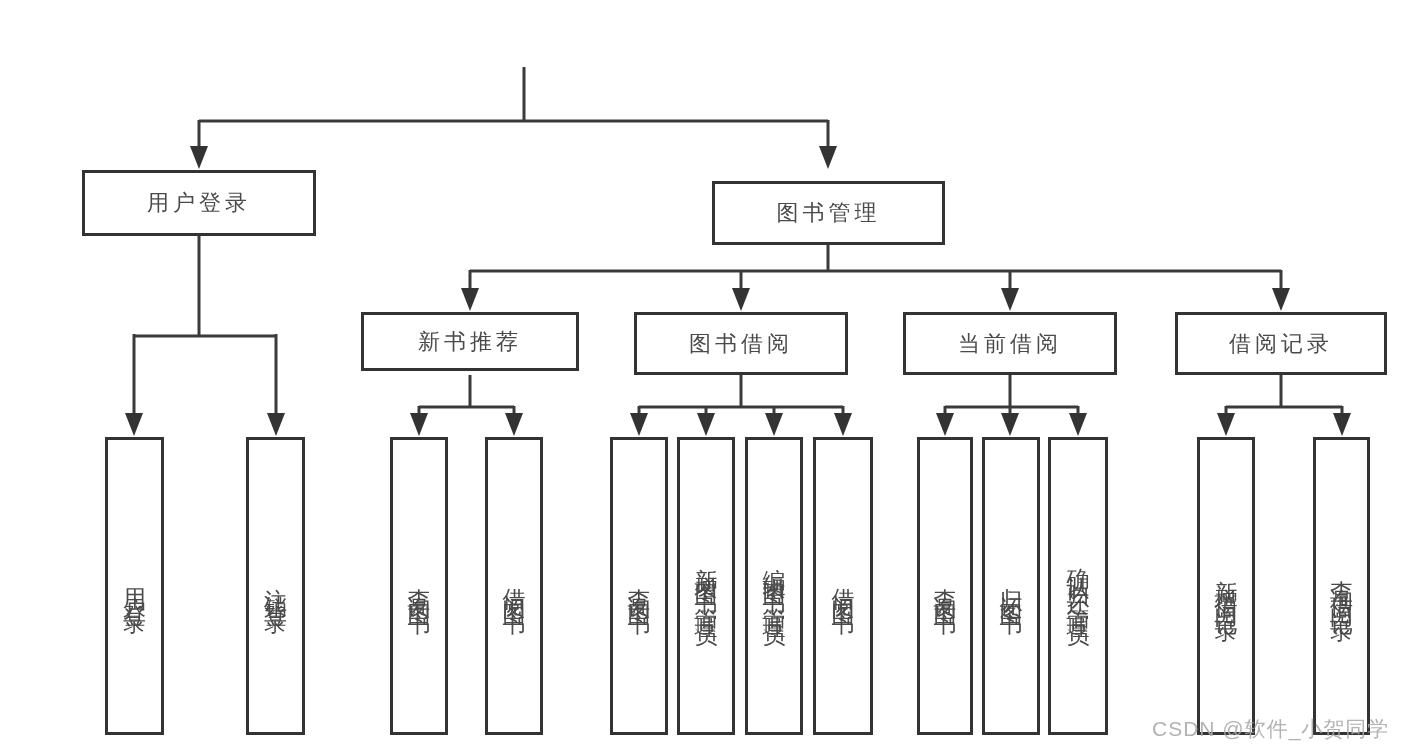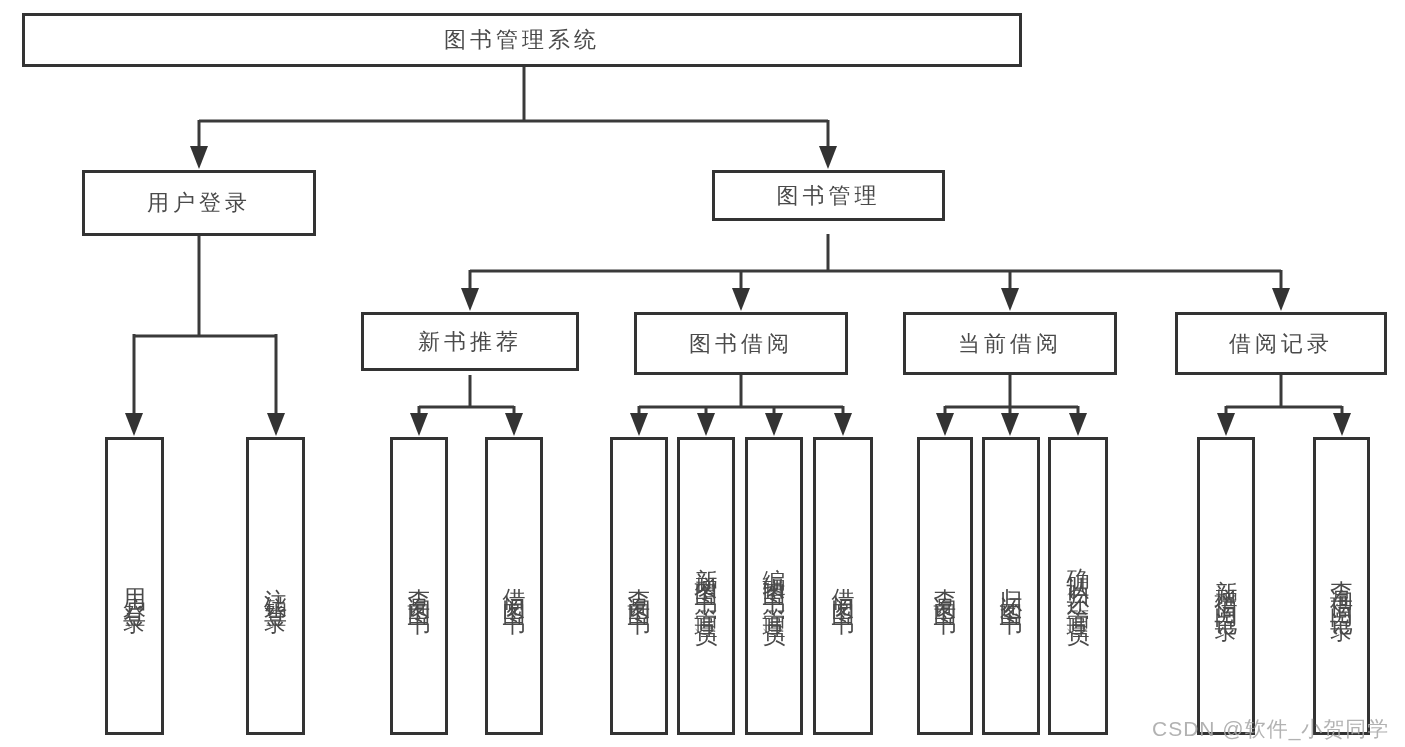--- a/index.html
+++ b/index.html
@@ -107,24 +107,23 @@
     <polygon points="1069,413 1087,413 1078,436"></polygon>
 
     <path d="M1281,375 L1281,407"></path>
     <path d="M1226,407 L1342,407"></path>
     <path d="M1226,406 L1226,416"></path>
     <polygon points="1217,413 1235,413 1226,436"></polygon>
     <path d="M1342,406 L1342,416"></path>
     <polygon points="1333,413 1351,413 1342,436"></polygon>
   </svg>
 
-  <div class="node h" style="left:22px;top:13px;width:1000px;height:54px;">图书管理系统</div>
 
   <div class="node h" style="left:82px;top:170px;width:234px;height:66px;">用户登录</div>
-  <div class="node h" style="left:712px;top:170px;width:233px;height:51px;">图书管理</div>
+  <div class="node h" style="left:712px;top:181px;width:233px;height:64px;">图书管理</div>
 
   <div class="node h" style="left:361px;top:312px;width:218px;height:59px;">新书推荐</div>
   <div class="node h" style="left:634px;top:312px;width:214px;height:63px;">图书借阅</div>
   <div class="node h" style="left:903px;top:312px;width:214px;height:63px;">当前借阅</div>
   <div class="node h" style="left:1175px;top:312px;width:212px;height:63px;">借阅记录</div>
 
   <div class="node v" style="left:105px;top:437px;width:59px;height:298px;">用户登录</div>
   <div class="node v" style="left:246px;top:437px;width:59px;height:298px;">注销登录</div>
 
   <div class="node v" style="left:390px;top:437px;width:58px;height:298px;">查询图书</div>

